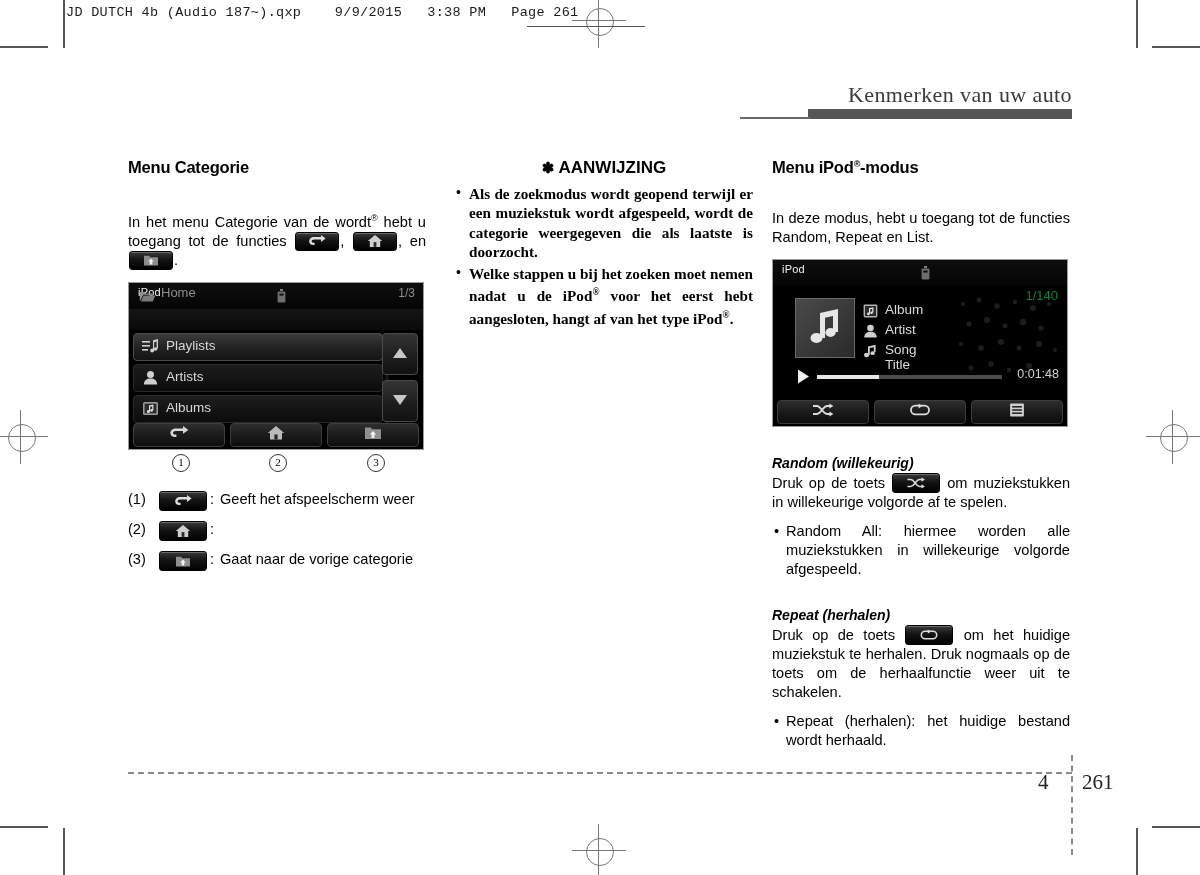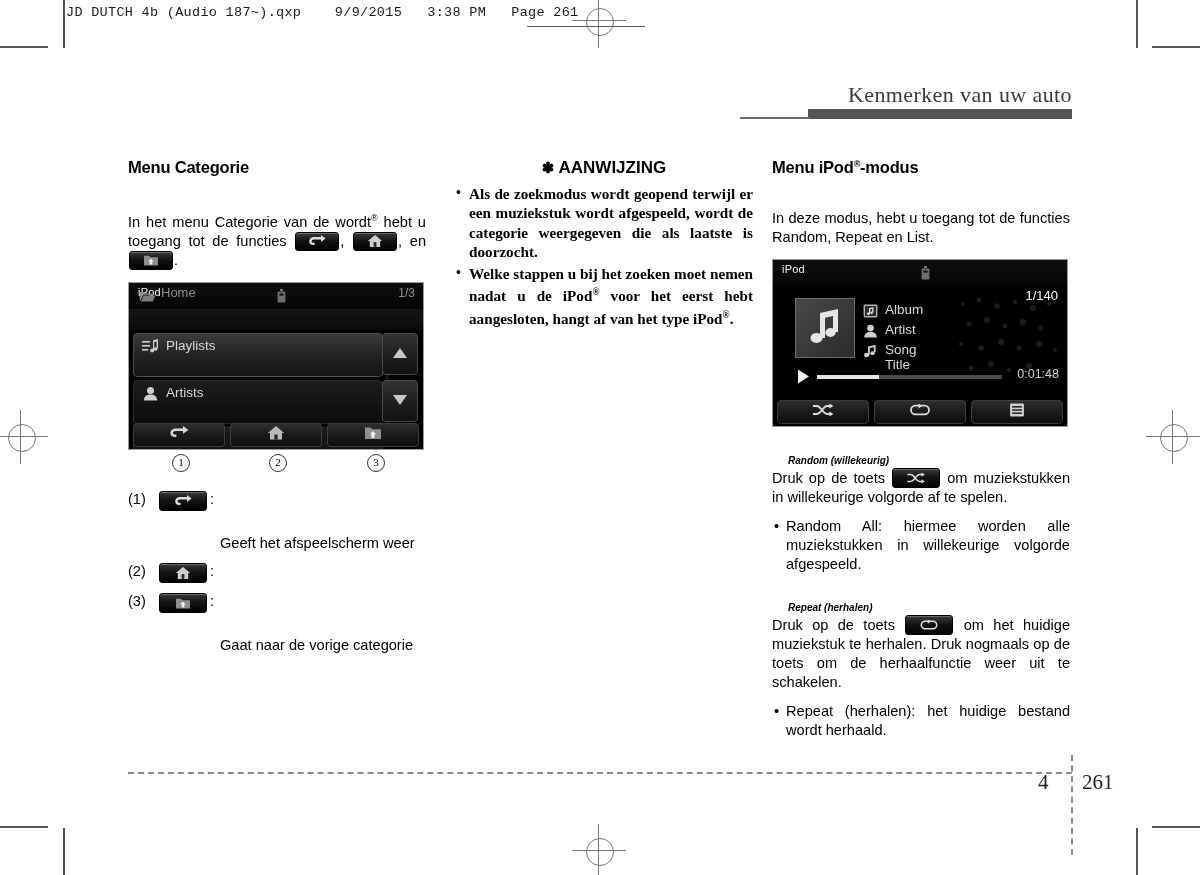--- a/index.html
+++ b/index.html
@@ -113,21 +113,21 @@
   .crumb-row {
     position: absolute; left: 0; top: 26px; right: 0; height: 21px;
     background: linear-gradient(#151515, #0a0a0a);
   }
   .crumb-label { position: absolute; left: 32px; top: 2px; font-size: 13px; color: #8d8d8d; }
   .crumb-folder { position: absolute; left: 10px; top: 5px; }
   .crumb-count { position: absolute; right: 8px; top: 3px; font-size: 12px; color: #8d8d8d; }
 
   .list-area { position: absolute; left: 4px; top: 50px; width: 250px; }
   .list-row {
-    height: 44px; margin-bottom: 3px; border-radius: 4px;
+    height: 28px; margin-bottom: 3px; border-radius: 4px;
     background: linear-gradient(#3b3b3b 0%, #232323 50%, #141414 100%);
     border: 1px solid #4b4b4b; position: relative; box-sizing: border-box;
   }
   .list-row.dim {
     background: linear-gradient(#1c1c1c 0%, #131313 60%, #0b0b0b 100%);
     border-color: #2a2a2a;
   }
   .list-row .ic { position: absolute; left: 8px; top: 5px; }
   .list-row .lbl { position: absolute; left: 32px; top: 4px; font-size: 13.5px; color: #d8d8d8; }
 
@@ -149,21 +149,21 @@
     position: absolute; top: 2px; height: 24px; border-radius: 4px;
     background: linear-gradient(#2e2e2e 0%, #1b1b1b 50%, #0d0d0d 100%);
     border: 1px solid #3d3d3d; box-sizing: border-box;
   }
   .bar-btn .g { position: absolute; left: 50%; top: 50%; transform: translate(-50%,-50%); }
 
   
   .dots-bg {
     position: absolute; right: 6px; top: 30px; width: 110px; height: 100px; opacity: .5;
   }
-  .track-count { position: absolute; right: 9px; top: 28px; font-size: 13px; color: #ffffff; }
+  .track-count { position: absolute; right: 9px; top: 28px; font-size: 13px; color: #15803d; }
   .albumart {
     position: absolute; left: 22px; top: 38px; width: 58px; height: 58px;
     background: linear-gradient(135deg,#4a4a4a,#2a2a2a);
     border: 1px solid #6a6a6a;
   }
   .meta { position: absolute; left: 90px; top: 42px; }
   .meta-row { height: 20px; position: relative; }
   .meta-row .mi { position: absolute; left: 0; top: 2px; }
   .meta-row .mt { position: absolute; left: 22px; top: 0px; font-size: 13.5px; color: #dcdcdc; }
 
@@ -172,35 +172,35 @@
   .prog-track { position: absolute; left: 44px; top: 9px; width: 185px; height: 4px; background: #4a4a4a; }
   .prog-fill { position: absolute; left: 0; top: 0; height: 4px; width: 62px; background: #e6e6e6; }
   .elapsed { position: absolute; right: 8px; top: 1px; font-size: 12.5px; color: #d2d2d2; }
 
   
   .legend { margin-top: 14px; }
   .legend-item { display: flex; margin-bottom: 9px; font-size: 14.6px; line-height: 19px; }
   .legend-num { width: 30px; flex: 0 0 30px; }
   .legend-key { width: 52px; flex: 0 0 52px; padding-top: 1px; }
   .legend-colon { width: 10px; flex: 0 0 10px; }
-  .legend-text { flex: 1 1 auto; text-align: justify; margin-top: 44px; }
+  .legend-text { flex: 1 1 auto; text-align: justify; }
   .legend-text sup { font-size: 9px; vertical-align: super; }
 
   
   .callouts { position: relative; height: 26px; width: 296px; }
   .callout {
     position: absolute; top: 4px; width: 16px; height: 16px; border-radius: 50%;
     border: 1px solid #333; font-size: 11px; line-height: 15px; text-align: center;
     font-family: "Liberation Serif", serif;
   }
 
   
   h3.sub {
-    font-size: 10px; font-weight: bold; font-style: italic;
-    margin: 0 0 2px 16px;
+    font-size: 14px; font-weight: bold; font-style: italic;
+    margin: 0 0 2px 0;
   }
   ul.bullets { margin: 0; padding: 0; list-style: none; }
   ul.bullets li {
     font-size: 14.6px; line-height: 19px; position: relative; padding-left: 14px;
     text-align: justify; margin-bottom: 0;
   }
   ul.bullets li::before { content: "•"; position: absolute; left: 2px; top: 0; }
 
   
   .foot-dash {

